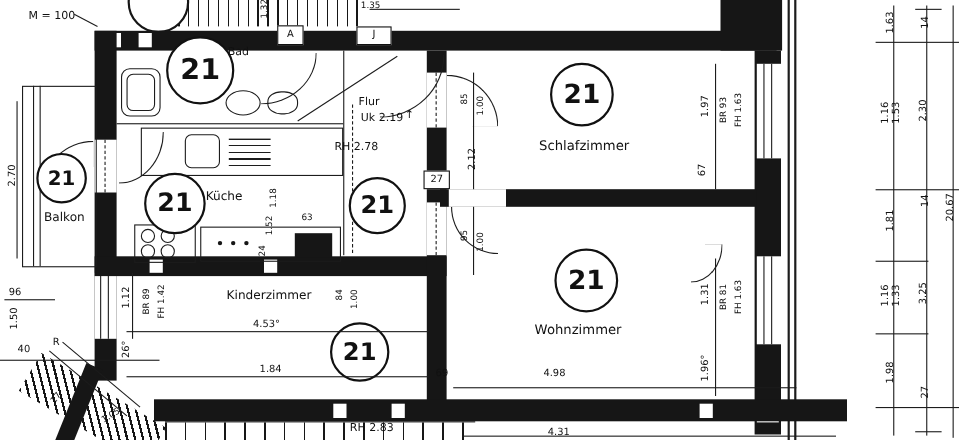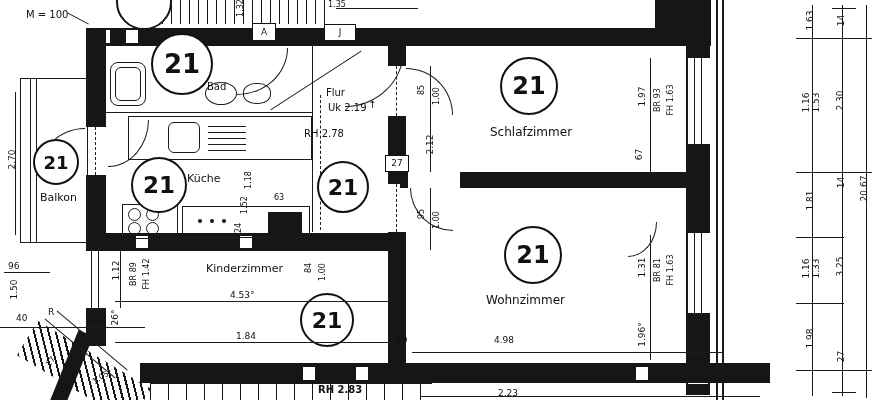--- a/index.html
+++ b/index.html
@@ -130,30 +130,30 @@
 
   <div class="c21" style="left:33px;top:139px;width:42px;height:42px;font-size:18px;">21</div>
   <div class="c21" style="left:151px;top:33px;width:58px;height:58px;font-size:26px;">21</div>
   <div class="c21" style="left:131px;top:157px;width:52px;height:52px;font-size:23px;">21</div>
   <div class="c21" style="left:317px;top:161px;width:48px;height:48px;font-size:22px;">21</div>
   <div class="c21" style="left:500px;top:57px;width:54px;height:54px;font-size:24px;">21</div>
   <div class="c21" style="left:504px;top:226px;width:54px;height:54px;font-size:24px;">21</div>
   <div class="c21" style="left:300px;top:293px;width:50px;height:50px;font-size:22px;">21</div>
 
   <div class="rlabel" style="left:40px;top:192px;font-size:11px;">Balkon</div>
-  <div class="rlabel" style="left:207px;top:43px;font-size:10px;margin-top:39px;">Bad</div>
+  <div class="rlabel" style="left:207px;top:43px;font-size:10px;">Bad</div>
   <div class="rlabel" style="left:187px;top:173px;font-size:11px;">Küche</div>
   <div class="rlabel" style="left:326px;top:88px;font-size:10px;">Flur</div>
   <div class="rlabel" style="left:328px;top:103px;font-size:10px;">Uk 2.19</div>
   <div class="rlabel" style="left:368px;top:100px;font-size:10px;">↑</div>
   <div class="rlabel" style="left:304px;top:129px;font-size:10px;">RH 2.78</div>
   <div class="rlabel" style="left:490px;top:126px;">Schlafzimmer</div>
   <div class="rlabel" style="left:486px;top:294px;">Wohnzimmer</div>
   <div class="rlabel" style="left:206px;top:263px;font-size:11px;">Kinderzimmer</div>
-  <div class="rlabel" style="left:318px;top:385px;font-size:10px;font-weight:bold;">RH 2.83</div>
+  <div class="rlabel" style="left:318px;top:385px;font-size:10px;">RH 2.83</div>
 
   <div class="ln" style="left:15px;top:92px;width:1.2px;height:143px;"></div>
   <div class="ln" style="left:4px;top:272px;width:46px;height:1.2px;"></div>
   <div class="ln" style="left:0;top:327px;width:145px;height:1.2px;"></div>
   <div class="ln" style="left:120px;top:248px;width:1.2px;height:60px;"></div>
   <div class="ln" style="left:115px;top:301px;width:275px;height:1.2px;"></div>
   <div class="ln" style="left:115px;top:342px;width:275px;height:1.2px;"></div>
   <div class="ln" style="left:430px;top:66px;width:1.2px;height:106px;"></div>
   <div class="ln" style="left:430px;top:188px;width:1.2px;height:62px;"></div>
   <div class="ln" style="left:650px;top:58px;width:1.2px;height:114px;"></div>
@@ -205,21 +205,21 @@
   <div class="dim sm rot" style="left:656px;top:96px;">FH 1.63</div>
   <div class="dim rot" style="left:634px;top:150px;">67</div>
 
   <div class="dim rot" style="left:632px;top:263px;">1.31</div>
   <div class="dim sm rot" style="left:646px;top:266px;">BR 81</div>
   <div class="dim sm rot" style="left:656px;top:266px;">FH 1.63</div>
   <div class="dim rot" style="left:630px;top:330px;">1.96°</div>
 
   <div class="dim" style="left:396px;top:336px;">69</div>
   <div class="dim" style="left:494px;top:336px;">4.98</div>
-  <div class="dim" style="left:498px;top:389px;">2.23</div>
+  <div class="dim" style="left:498px;top:389px;">4.31</div>
 
   <div class="dim rot" style="left:800px;top:16px;">1.63</div>
   <div class="dim rot" style="left:836px;top:16px;">14</div>
   <div class="dim rot" style="left:796px;top:98px;">1.16</div>
   <div class="dim rot" style="left:806px;top:98px;">1.53</div>
   <div class="dim rot" style="left:830px;top:96px;">2.30</div>
   <div class="dim rot" style="left:800px;top:196px;">1.81</div>
   <div class="dim rot" style="left:836px;top:178px;">14</div>
   <div class="dim rot" style="left:852px;top:184px;">20.67</div>
   <div class="dim rot" style="left:796px;top:264px;">1.16</div>

